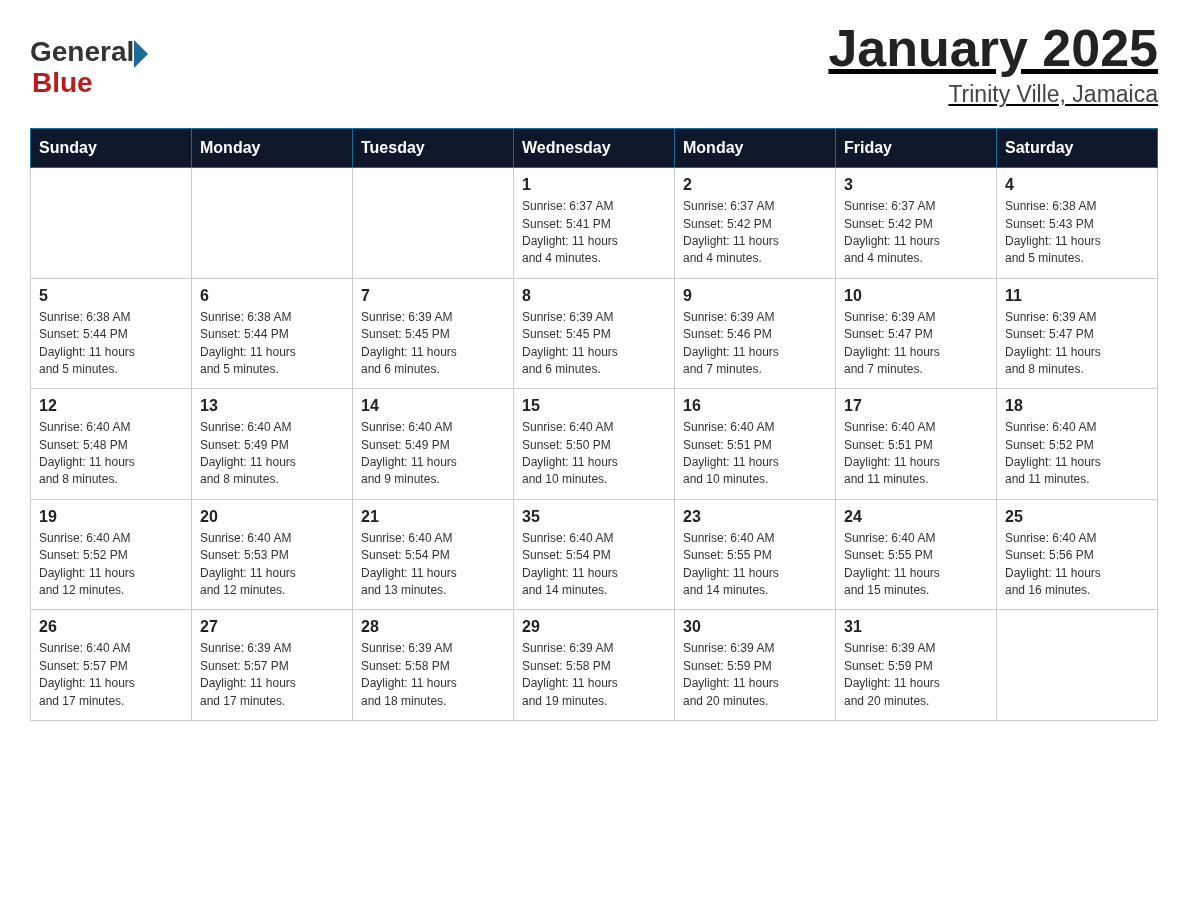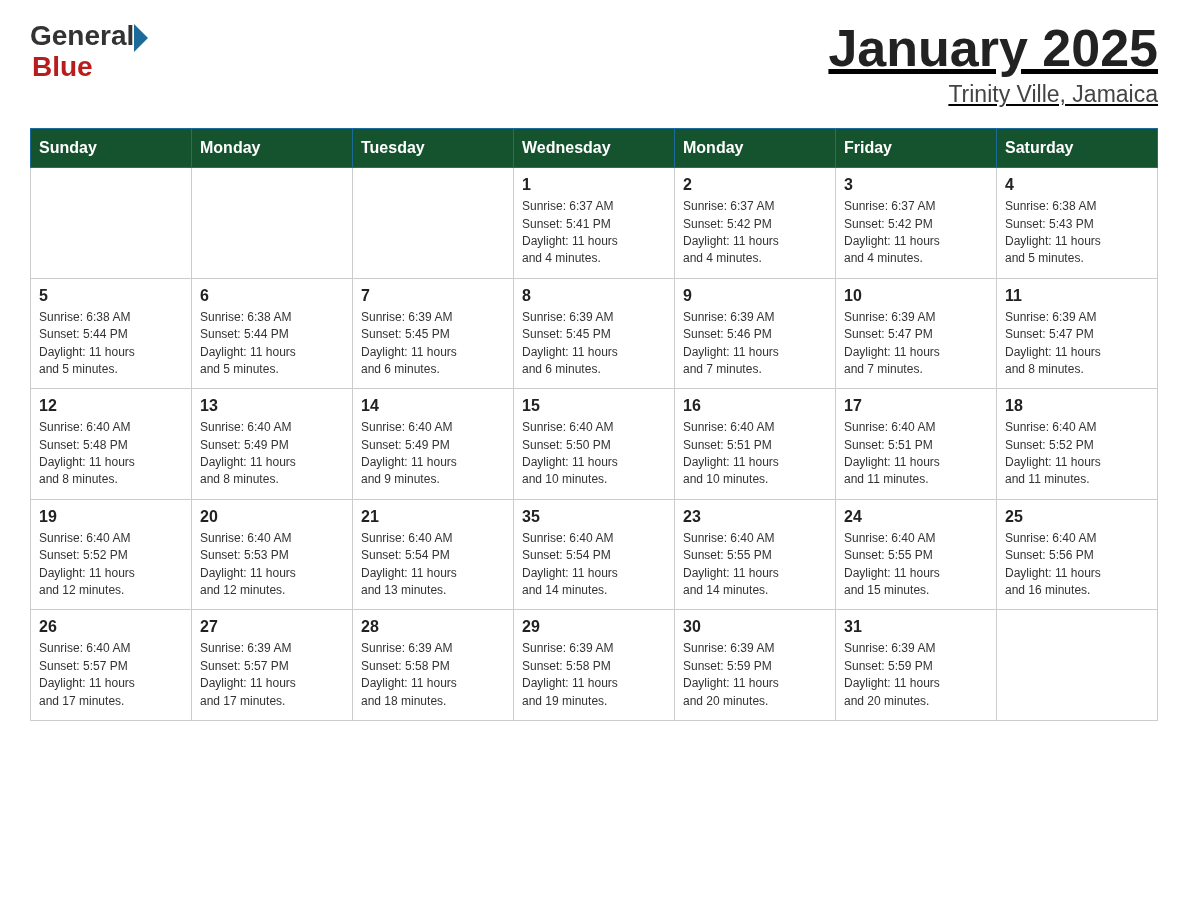--- a/index.html
+++ b/index.html
@@ -13,20 +13,21 @@
     .header {
       display: flex;
       justify-content: space-between;
       align-items: flex-start;
       margin-bottom: 20px;
     }
     .logo {
       display: flex;
       align-items: center;
       gap: 0;
+      margin-top: 16px;
     }
     .logo-text-general {
       font-size: 28px;
       font-weight: bold;
       color: #333333;
     }
     .logo-arrow {
       width: 0;
       height: 0;
       border-left: 14px solid #1a6b9a;
@@ -65,21 +66,21 @@
       font-size: 23px;
       color: #444444;
       margin-top: 4px;
     }
     table {
       width: 100%;
       border-collapse: collapse;
       table-layout: fixed;
     }
     thead tr th {
-      background-color: #14532d;
+      background-color: #0f172a;
       color: #ffffff;
       font-size: 16px;
       font-weight: bold;
       padding: 10px 8px;
       text-align: left;
       border: 1px solid #1a6b9a;
     }
     tbody tr td {
       border: 1px solid #cccccc;
       vertical-align: top;

